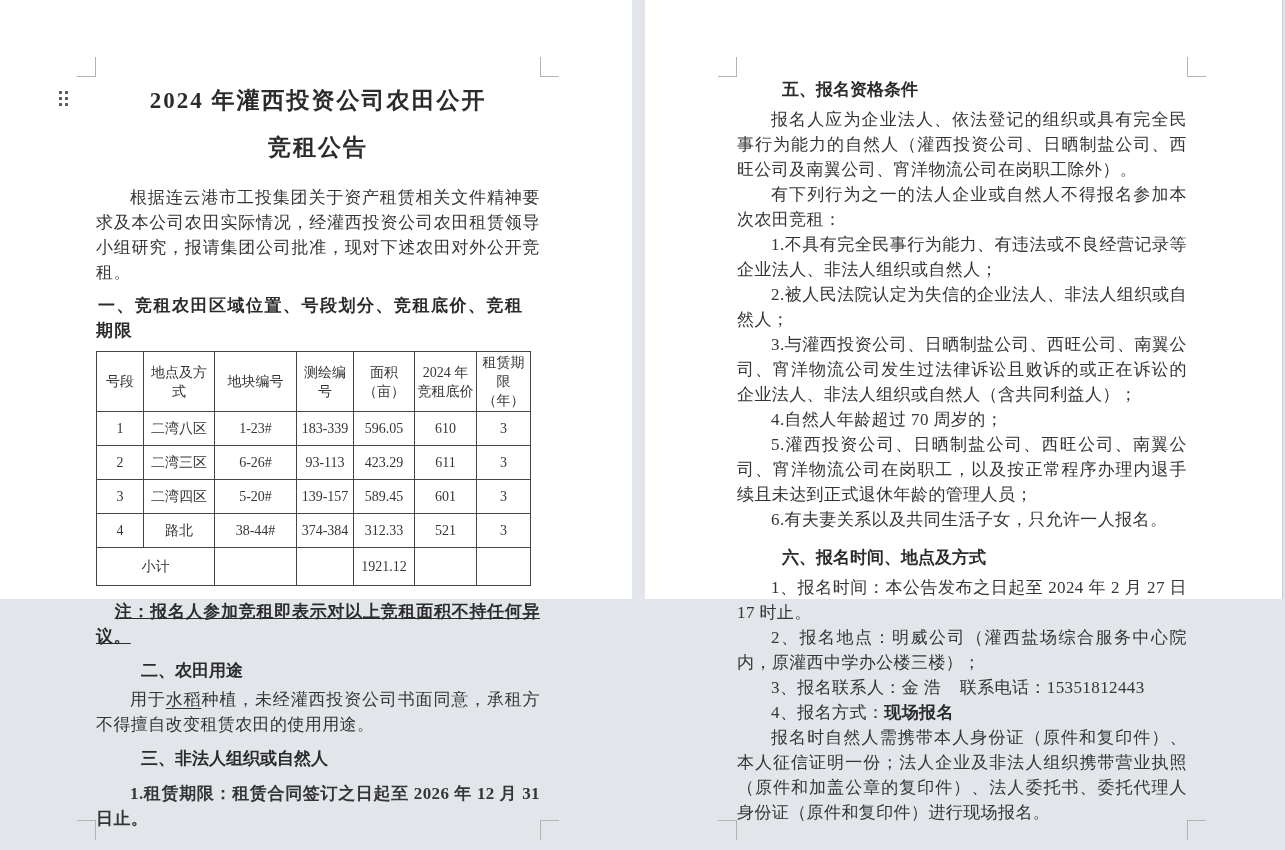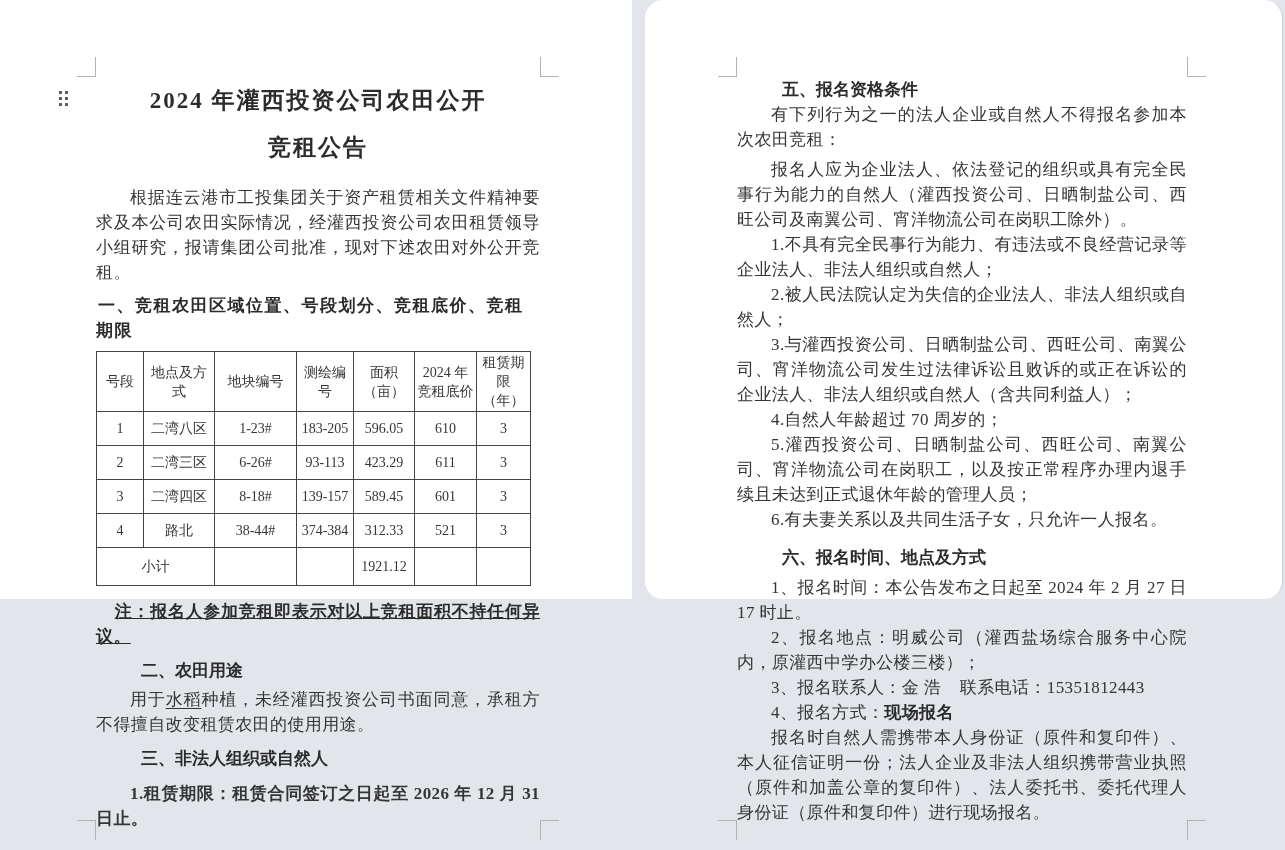--- a/index.html
+++ b/index.html
@@ -1,21 +1,21 @@
 <!DOCTYPE html>
 <html><head>
 <meta charset="utf-8">
 <style>
   * { margin:0; padding:0; box-sizing:border-box; }
   html,body { width:1285px; height:850px; overflow:hidden; }
   body { background:#e2e5e9; font-family:"Liberation Serif","DejaVu Serif",serif; color:#353535; }
   .canvas { position:relative; width:1285px; height:850px; }
   .page { position:absolute; top:0; height:599px; background:#ffffff; }
   .page1 { left:0; width:632px; --l:96px; --r:540px; }
-  .page2 { left:645px; width:638px; --l:92px; --r:542px; border-right:1px solid #c9ccd0;border-radius:18px; }
+  .page2 { left:645px; width:638px; --l:92px; --r:542px; border-right:1px solid #c9ccd0; }
   .gap { position:absolute; left:632px; top:0; width:13px; height:841px; background:#e2e5e9; }
   .bottomband { position:absolute; left:0; top:841px; width:1285px; height:9px; background:#e2e5e9; }
 
   
   .cm { position:absolute; width:19px; height:20px; }
   .cm-tl { left:calc(var(--l) - 19px); top:57px; border-right:1px solid #b3b3b3; border-bottom:1px solid #b3b3b3; }
   .cm-tr { left:var(--r); top:57px; border-left:1px solid #b3b3b3; border-bottom:1px solid #b3b3b3; }
   .cm-bl { left:calc(var(--l) - 19px); top:820px; border-right:1px solid #b3b3b3; border-top:1px solid #b3b3b3; }
   .cm-br { left:var(--r); top:820px; border-left:1px solid #b3b3b3; border-top:1px solid #b3b3b3; }
 
@@ -105,38 +105,38 @@
           <th>地块编号</th>
           <th>测绘编号</th>
           <th>面积（亩）</th>
           <th>2024 年竞租底价</th>
           <th>租赁期限（年）</th>
         </tr>
         <tr class="datarow">
           <td>1</td>
           <td>二湾八区</td>
           <td>1-23#</td>
-          <td>183-205</td>
+          <td>183-339</td>
           <td>596.05</td>
           <td>610</td>
           <td>3</td>
         </tr>
         <tr class="datarow">
           <td>2</td>
           <td>二湾三区</td>
           <td>6-26#</td>
           <td>93-113</td>
           <td>423.29</td>
           <td>611</td>
           <td>3</td>
         </tr>
         <tr class="datarow">
           <td>3</td>
           <td>二湾四区</td>
-          <td>8-18#</td>
+          <td>5-20#</td>
           <td>139-157</td>
           <td>589.45</td>
           <td>601</td>
           <td>3</td>
         </tr>
         <tr class="datarow">
           <td>4</td>
           <td>路北</td>
           <td>38-44#</td>
           <td>374-384</td>
@@ -170,22 +170,22 @@
   <div class="gap"></div>
 
   <div class="page page2">
     <div class="cm cm-tl"></div>
     <div class="cm cm-tr"></div>
     <div class="cm cm-bl"></div>
     <div class="cm cm-br"></div>
 
     <div class="content">
       <h3 class="sec">五、报名资格条件</h3>
+      <p class="indent p2-p1">报名人应为企业法人、依法登记的组织或具有完全民事行为能力的自然人（灌西投资公司、日晒制盐公司、西旺公司及南翼公司、宵洋物流公司在岗职工除外）。</p>
       <p class="indent">有下列行为之一的法人企业或自然人不得报名参加本次农田竞租：</p>
-      <p class="indent p2-p1">报名人应为企业法人、依法登记的组织或具有完全民事行为能力的自然人（灌西投资公司、日晒制盐公司、西旺公司及南翼公司、宵洋物流公司在岗职工除外）。</p>
 
       <p class="indent">1.不具有完全民事行为能力、有违法或不良经营记录等企业法人、非法人组织或自然人；</p>
       <p class="indent">2.被人民法院认定为失信的企业法人、非法人组织或自然人；</p>
       <p class="indent">3.与灌西投资公司、日晒制盐公司、西旺公司、南翼公司、宵洋物流公司发生过法律诉讼且败诉的或正在诉讼的企业法人、非法人组织或自然人（含共同利益人）；</p>
       <p class="indent">4.自然人年龄超过 70 周岁的；</p>
       <p class="indent">5.灌西投资公司、日晒制盐公司、西旺公司、南翼公司、宵洋物流公司在岗职工，以及按正常程序办理内退手续且未达到正式退休年龄的管理人员；</p>
       <p class="indent">6.有夫妻关系以及共同生活子女，只允许一人报名。</p>
 
       <h3 class="sec p2-h6">六、报名时间、地点及方式</h3>
       <p class="indent">1、报名时间：本公告发布之日起至 2024 年 2 月 27 日 17 时止。</p>

